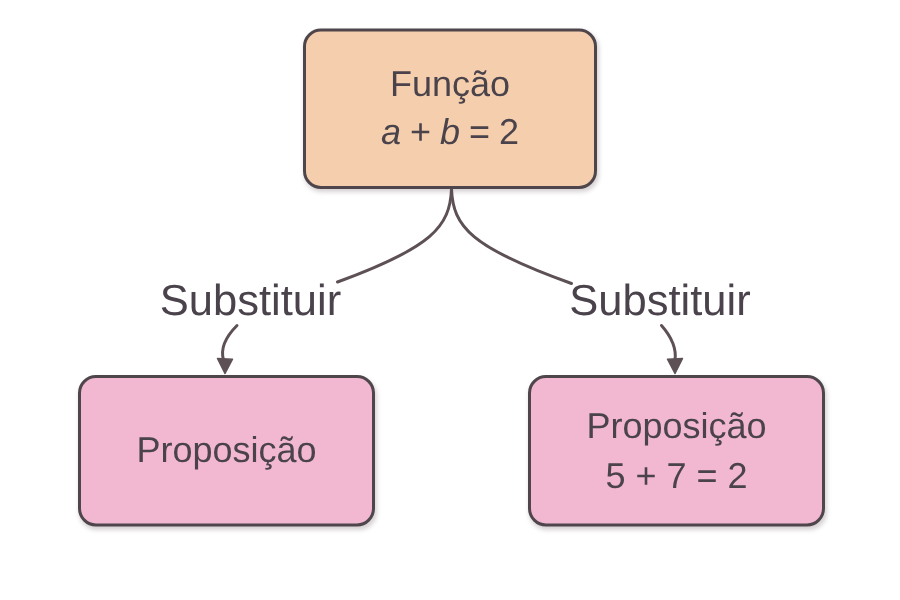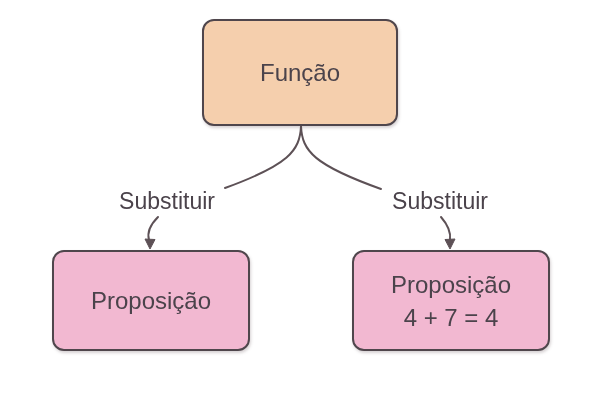--- a/index.html
+++ b/index.html
@@ -66,21 +66,21 @@
   }
   .node-left  { left: 52px; }
   .node-right { left: 352px; }
   .formula span { margin: 0 3px; }
   .formula .var {
     font-style: italic;
   }
   .edge-label {
     position: absolute;
     top: 189px;
-    font-size: 23px;
+    font-size: 29px;
     line-height: 25px;
     transform: translateX(-50%);
     white-space: nowrap;
   }
   .label-left  { left: 167px; }
   .label-right { left: 440px; }
 </style>
 </head>
 <body>
 
@@ -90,27 +90,28 @@
     <path d="M301,126 C300,151 288,165 225,188"></path>
     <path d="M301,126 C302,151 314,165 381,189"></path>
     <path d="M158,217 C150,225 147,233 149,240"></path>
     <polygon points="150,249 145,239 155,239.5"></polygon>
     <path d="M441,217 C448,225 451,233 450,240"></path>
     <polygon points="450,249 445,239.5 455,239"></polygon>
   </svg>
 
   <div class="node node-root">
     <div class="line">Função</div>
+    <div class="line formula"><span class="var">a</span><span>+</span><span class="var">b</span><span>=</span><span>2</span></div>
   </div>
 
   <div class="edge-label label-left">Substituir</div>
   <div class="edge-label label-right">Substituir</div>
 
   <div class="node node-leaf node-left">
     <div class="line">Proposição</div>
   </div>
 
   <div class="node node-leaf node-right">
     <div class="line">Proposição</div>
-    <div class="line">4 + 7 = 4</div>
+    <div class="line">5 + 7 = 2</div>
   </div>
 
 </div>
 
 </body></html>

